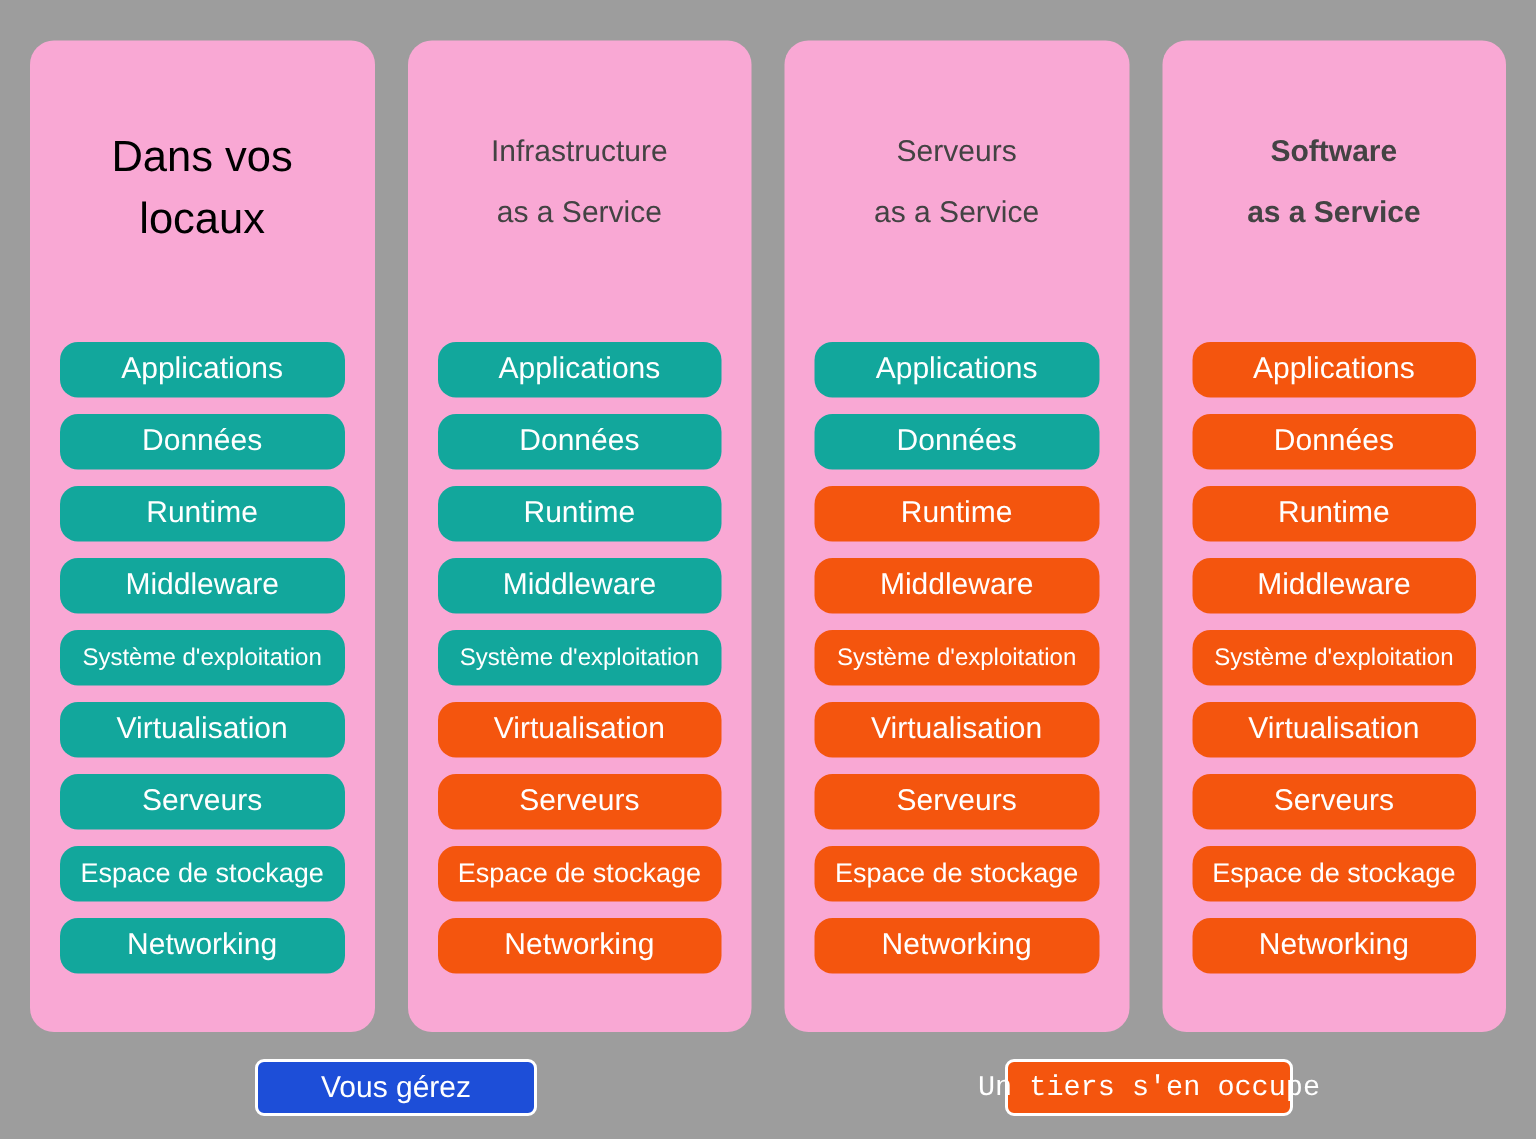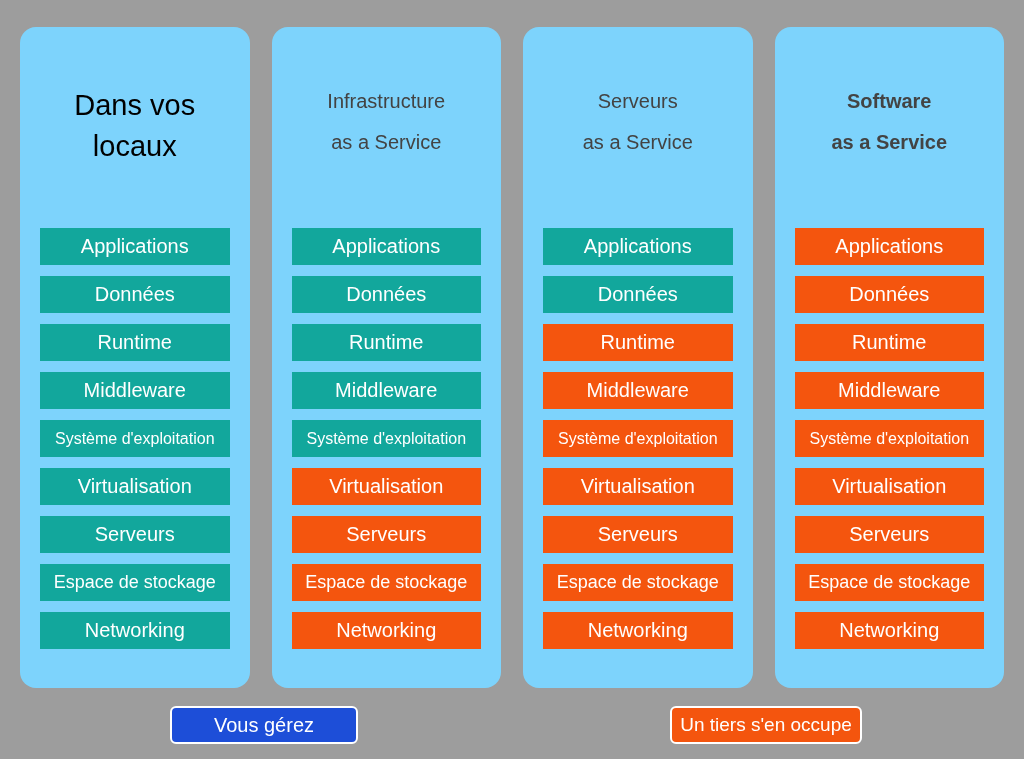--- a/index.html
+++ b/index.html
@@ -27,21 +27,21 @@
     left: 20px;
     top: 27px;
     width: 984px;
     height: 661px;
     display: flex;
     gap: 22px;
   }
 
   .card {
     width: 230px;
-    background: #7dd3fc;
+    background: #f9a8d4;
     border-radius: 16px;
     position: relative;
     box-sizing: border-box;
     padding: 0;
   }
 
   .card-title {
     position: absolute;
     left: 8px;
     right: 8px;
@@ -76,21 +76,21 @@
 
   .layers {
     position: absolute;
     left: 20px;
     right: 20px;
     top: 201px;
   }
 
   .layer {
     height: 37px;
-    border-radius: 0;
+    border-radius: 12px;
     margin-bottom: 11px;
     color: #ffffff;
     font-size: 20px;
     display: flex;
     align-items: center;
     justify-content: center;
     box-sizing: border-box;
     overflow: hidden;
     white-space: nowrap;
   }
@@ -127,20 +127,21 @@
     top: 0;
     width: 188px;
     background: #1d4ed8;
   }
   .legend-item.managed-by-provider {
     left: 650px;
     top: 0;
     width: 192px;
     background: #f4550e;
     font-size: 19px;
+    font-family: Liberation Mono, monospace;
   }
 </style>
 </head>
 <body>
 
 <div id="stack">
 
   <div class="cards">
       <div class="card local">
         <div class="watermark"></div>

